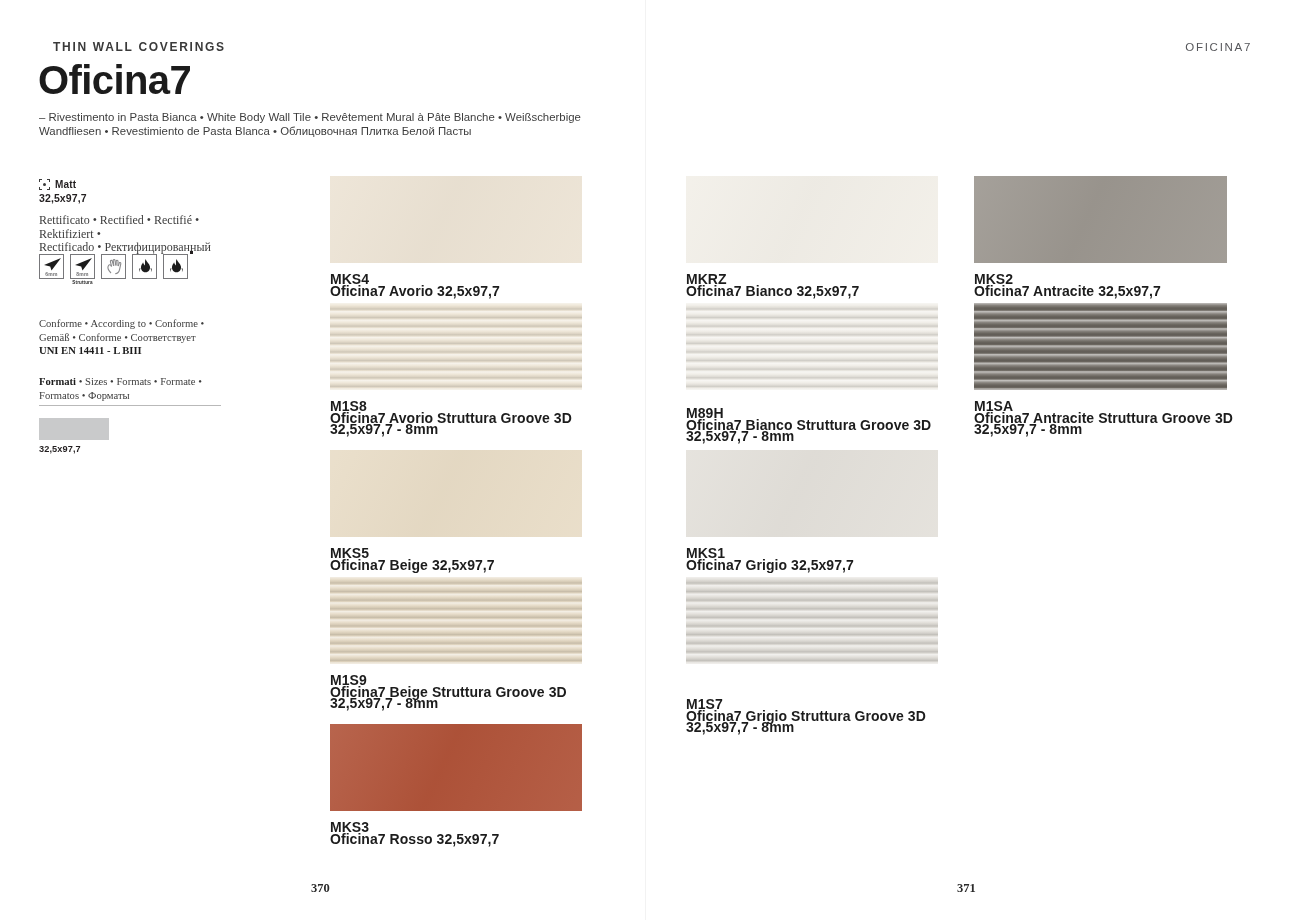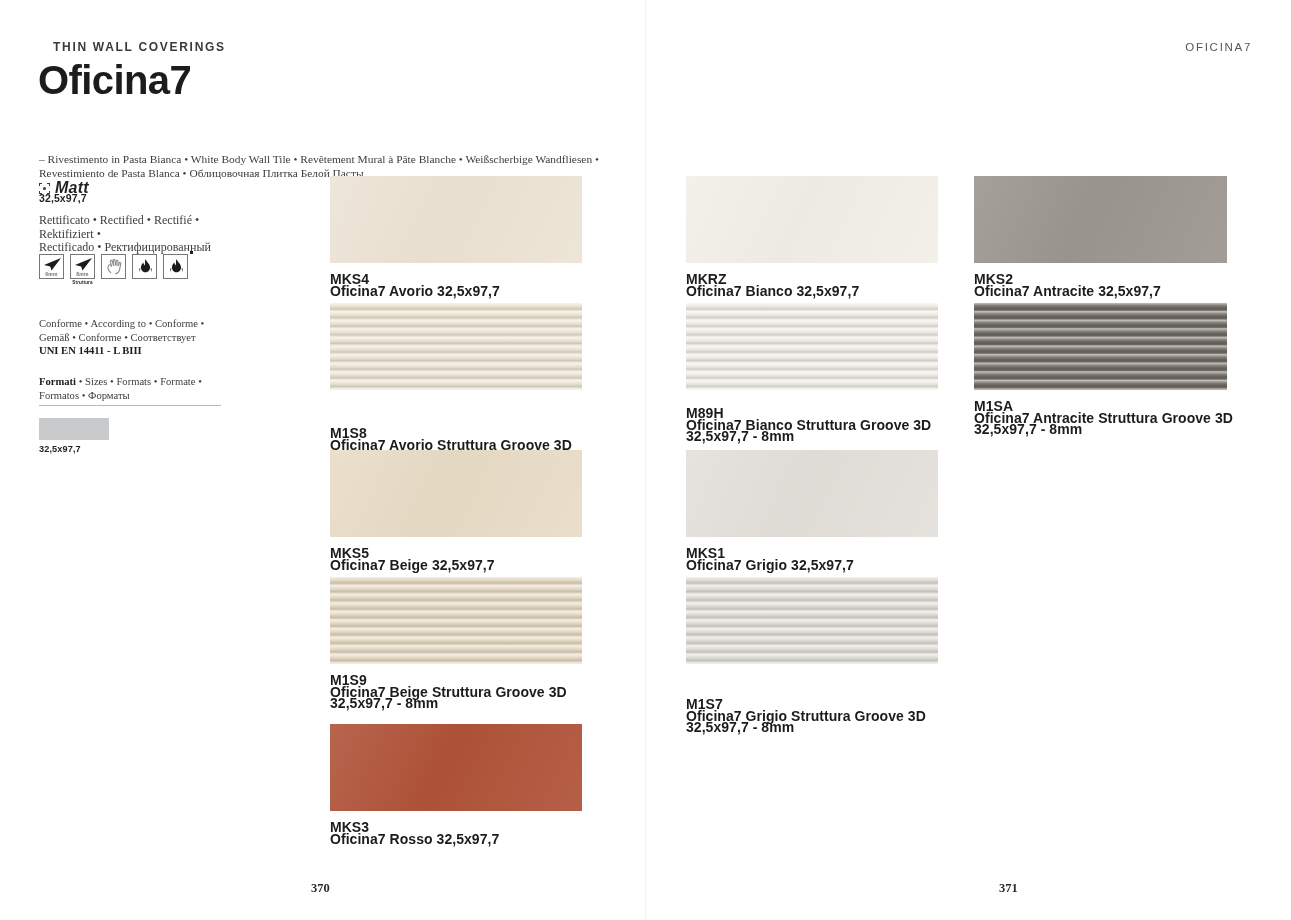--- a/index.html
+++ b/index.html
@@ -35,24 +35,23 @@
   }
   .hdr-title {
     position: absolute; left: 38px; top: 60px;
     font-size: 40px; font-weight: 700;
     letter-spacing: -0.6px; color: #1c1c1c;
     line-height: 1;
   }
   .hdr-sub {
     position: absolute; left: 39px; top: 110px;
     width: 600px;
-    font-family: Liberation Serif, serif;
+    font-family: Liberation Sans, sans-serif;
     font-size: 11.4px; line-height: 14.2px;
     color: #3c3c3c;
-    margin-top: 42px;
   }
 
   
   .spec { position: absolute; left: 39px; }
 
   .spec-finish {
     top: 179px; display: flex; align-items: center; gap: 5px;
   }
   .finish-icon { width: 11px; height: 11px; position: relative; }
   .finish-icon i {
@@ -60,21 +59,21 @@
     border: 1px solid #3b3b3b; border-radius: 0;
   }
   .finish-icon i:nth-child(1){ left:0; top:0; border-right:none; border-bottom:none; }
   .finish-icon i:nth-child(2){ right:0; top:0; border-left:none; border-bottom:none; }
   .finish-icon i:nth-child(3){ left:0; bottom:0; border-right:none; border-top:none; }
   .finish-icon i:nth-child(4){ right:0; bottom:0; border-left:none; border-top:none; }
   .finish-icon b {
     position:absolute; left:4px; top:4px; width:3px; height:3px;
     background:#3b3b3b; border-radius:50%;
   }
-  .finish-label { font-size: 16px; font-weight: 700; letter-spacing: .2px; font-style: italic; }
+  .finish-label { font-size: 10px; font-weight: 700; letter-spacing: .2px; }
   .spec-size {
     top: 192px; font-size: 10.5px; font-weight: 700; letter-spacing: .1px;
   }
 
   .spec-rect {
     top: 214px; width: 210px;
     font-family: "Liberation Serif", serif;
     font-size: 12px; line-height: 13.5px; color: #3c3c3c;
   }
 
@@ -139,21 +138,21 @@
   }
   .cap .code { display: block; }
 
   
   .pgnum {
     position: absolute; bottom: 24px;
     font-family: "Liberation Serif", serif;
     font-size: 12.5px; font-weight: 700; color: #2b2b2b;
   }
   .pg-left { left: 311px; }
-  .pg-right { left: 957px; margin-left: 42px; }
+  .pg-right { left: 957px; }
 </style>
 </head>
 <body>
 
 <div class="spine"></div>
 
 <div class="hdr-eyebrow">THIN WALL COVERINGS</div>
 <div class="hdr-right">OFICINA7</div>
 <div class="hdr-title">Oficina7</div>
 <div class="hdr-sub">– Rivestimento in Pasta Bianca • White Body Wall Tile • Revêtement Mural à Pâte Blanche • Weißscherbige Wandfliesen •
@@ -248,21 +247,21 @@
 <div class="spec fmt-cap">32,5x97,7</div>
 
 <div id="grid">
     <div class="tile" style="left: 330px; top: 176px; width: 252px; height: 87px;">
       <div class="swatch" style="background-color: rgb(236, 227, 212); background-image: linear-gradient(115deg, rgba(255, 255, 255, 0.1) 0%, rgba(0, 0, 0, 0.02) 45%, rgba(255, 255, 255, 0.07) 100%);"></div>
     </div>
     <div class="cap" style="left: 330px; top: 274px; width: 292px;"><span class="code">MKS4</span><span class="code">Oficina7 Avorio 32,5x97,7</span></div>
     <div class="tile" style="left: 330px; top: 303px; width: 252px; height: 87px;">
       <div class="swatch" style="background: repeating-linear-gradient(rgba(255, 255, 255, 0.58) 0px, rgba(255, 255, 255, 0.16) 2.4px, rgba(0, 0, 0, 0.055) 4.6px, rgba(0, 0, 0, 0.13) 6px, rgba(0, 0, 0, 0.03) 7.2px, rgba(255, 255, 255, 0.58) 8.6px) rgb(236, 227, 210);"></div>
     </div>
-    <div class="cap" style="left: 330px; top: 401px; width: 292px; margin-top: 27px;"><span class="code">M1S8</span><span class="code">Oficina7 Avorio Struttura Groove 3D</span><span class="code">32,5x97,7 - 8mm</span></div>
+    <div class="cap" style="left: 330px; top: 401px; width: 292px;"><span class="code">M1S8</span><span class="code">Oficina7 Avorio Struttura Groove 3D</span><span class="code">32,5x97,7 - 8mm</span></div>
     <div class="tile" style="left: 330px; top: 450px; width: 252px; height: 87px;">
       <div class="swatch" style="background-color: rgb(232, 220, 198); background-image: linear-gradient(115deg, rgba(255, 255, 255, 0.1) 0%, rgba(0, 0, 0, 0.02) 45%, rgba(255, 255, 255, 0.07) 100%);"></div>
     </div>
     <div class="cap" style="left: 330px; top: 548px; width: 292px;"><span class="code">MKS5</span><span class="code">Oficina7 Beige 32,5x97,7</span></div>
     <div class="tile" style="left: 330px; top: 577px; width: 252px; height: 87px;">
       <div class="swatch" style="background: repeating-linear-gradient(rgba(255, 255, 255, 0.58) 0px, rgba(255, 255, 255, 0.16) 2.4px, rgba(0, 0, 0, 0.055) 4.6px, rgba(0, 0, 0, 0.13) 6px, rgba(0, 0, 0, 0.03) 7.2px, rgba(255, 255, 255, 0.58) 8.6px) rgb(228, 216, 194);"></div>
     </div>
     <div class="cap" style="left: 330px; top: 675px; width: 292px;"><span class="code">M1S9</span><span class="code">Oficina7 Beige Struttura Groove 3D</span><span class="code">32,5x97,7 - 8mm</span></div>
     <div class="tile" style="left: 330px; top: 724px; width: 252px; height: 87px;">
       <div class="swatch" style="background-color: rgb(176, 83, 57); background-image: linear-gradient(115deg, rgba(255, 255, 255, 0.1) 0%, rgba(0, 0, 0, 0.02) 45%, rgba(255, 255, 255, 0.07) 100%);"></div>

